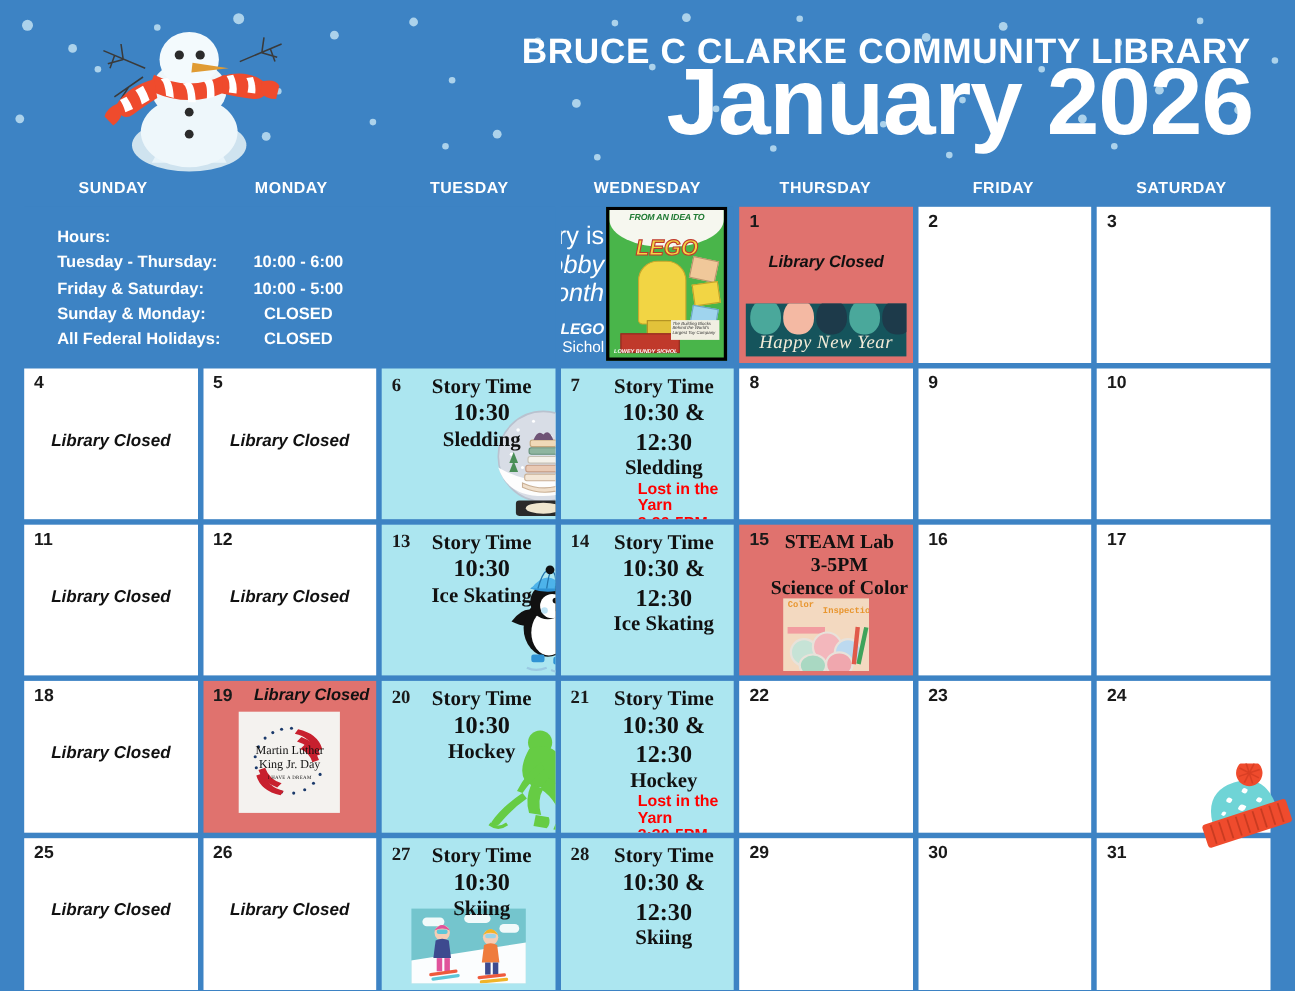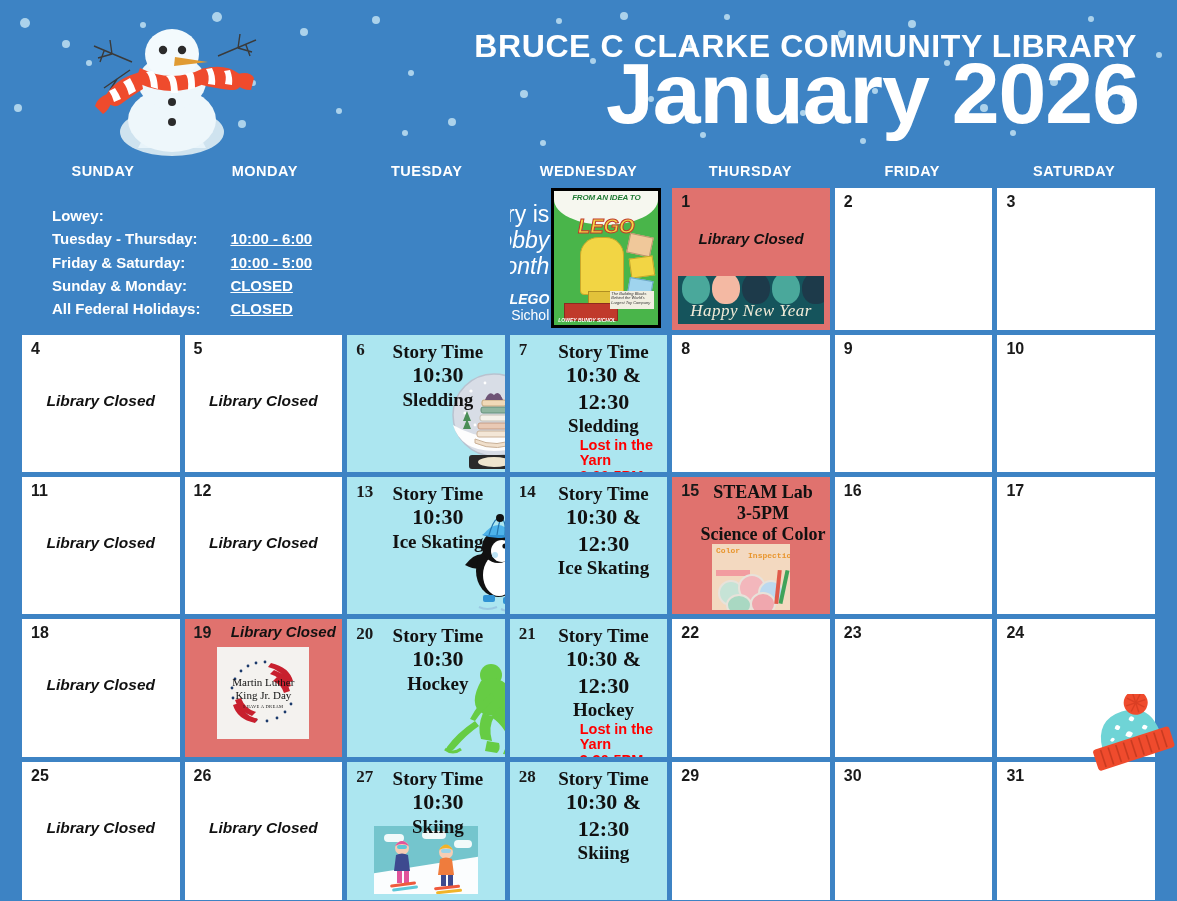--- a/index.html
+++ b/index.html
@@ -93,21 +93,21 @@
   }
 
   
   .hours{
     position:absolute;left:30px;top:16px;color:#ffffff;
     font-family:"Liberation Sans",sans-serif;font-size:15px;font-weight:bold;
     line-height:1.55;
   }
   .hours table{border-collapse:collapse;}
   .hours td{padding:0;color:#fff;font-weight:bold;font-size:15px;white-space:nowrap;}
-  .hours td.val{text-align:left;padding-left:30px;text-decoration:underline;}
+  .hours td.val{text-align:center;padding-left:30px;}
 
   
   .hobby{
     position:absolute;right:118px;top:14px;width:205px;color:#fff;text-align:right;
   }
   .hobby .h1{font-size:23px;line-height:1.12;font-weight:normal;}
   .hobby .h2{font-size:23px;line-height:1.12;font-style:italic;font-weight:normal;}
   .hobby .b1{margin-top:12px;font-size:14px;font-style:italic;font-weight:bold;}
   .hobby .b2{font-size:14px;}
 
@@ -273,21 +273,21 @@
     <div class="weekday">SATURDAY</div>
   </div>
 
   <div class="grid">
 
     <div class="cell blue-bg span3">
       <div class="hours">
         <table>
           <tbody>
               <tr>
-                <td>Lowey:</td>
+                <td>Hours:</td>
                 <td></td>
               </tr>
           <tr>
             <td>Tuesday - Thursday:</td>
             <td class="val">10:00 - 6:00</td>
           </tr>
           <tr>
             <td>Friday &amp; Saturday:</td>
             <td class="val">10:00 - 5:00</td>
           </tr>

